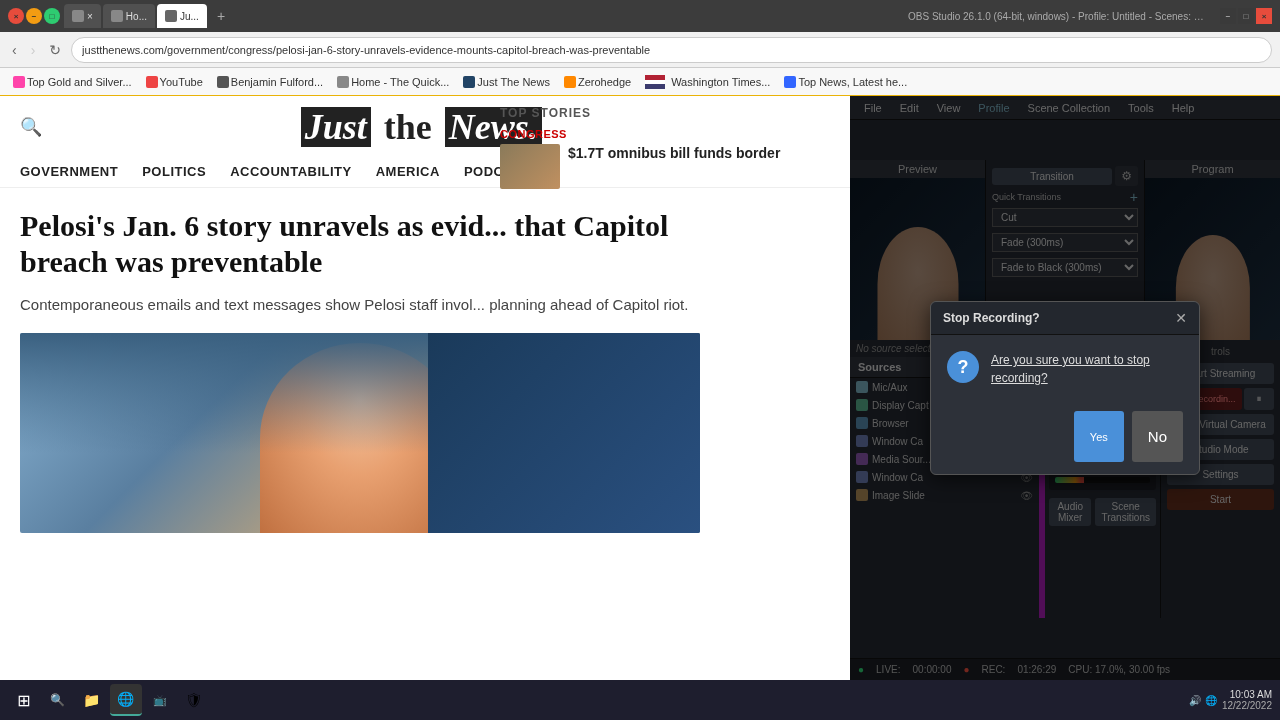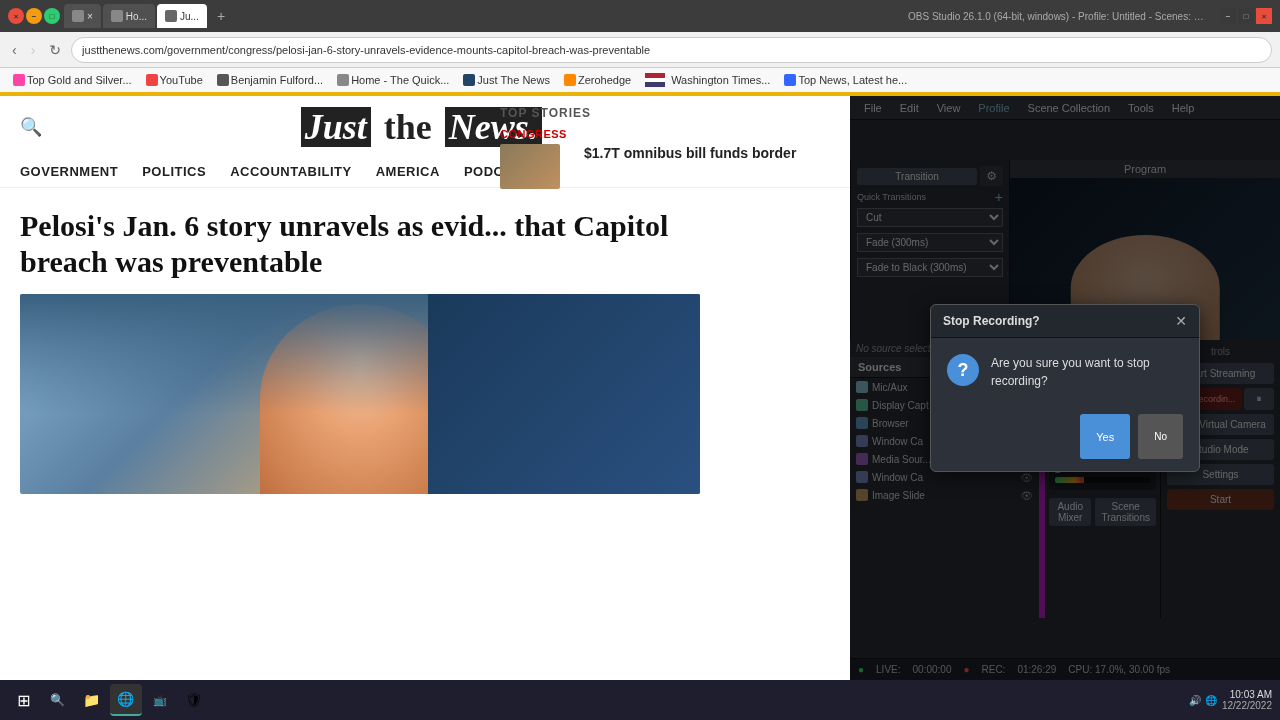--- a/index.html
+++ b/index.html
@@ -68,21 +68,21 @@
       background: #fff;
       color: #333;
     }
     .bookmarks-bar {
       background: #f8f8f8;
       height: 28px;
       display: flex;
       align-items: center;
       padding: 0 8px;
       gap: 4px;
-      border-bottom: 4px solid #eab308;
+      border-bottom: 1px solid #eab308;
       flex-shrink: 0;
       font-size: 11px;
       overflow: hidden;
     }
     .bookmark-item {
       display: flex;
       align-items: center;
       gap: 2px;
       padding: 2px 5px;
       border-radius: 3px;
@@ -448,21 +448,21 @@
       border-radius: 50%;
       background: #4a90d9;
       display: flex;
       align-items: center;
       justify-content: center;
       color: #fff;
       font-size: 18px;
       font-weight: bold;
       flex-shrink: 0;
     }
-    .obs-dialog-text { font-size: 12px; color: #ddd; line-height: 1.5; }
+    .obs-dialog-text { font-size: 12px; color: #ddd; line-height: 1.5; text-decoration: underline; }
     .obs-dialog-footer {
       padding: 8px 16px 12px;
       display: flex;
       gap: 8px;
       justify-content: flex-end;
     }
     .obs-dialog-yes {
       background: #4a90d9;
       border: none;
       color: #fff;
@@ -471,21 +471,21 @@
       cursor: pointer;
       font-size: 11px;
     }
     .obs-dialog-no {
       background: #555;
       border: none;
       color: #fff;
       padding: 17px 16px;
       border-radius: 3px;
       cursor: pointer;
-      font-size: 10px;
+      font-size: 15px;
     }
 
     
     .taskbar {
       background: #1e1e2e;
       height: 40px;
       display: flex;
       align-items: center;
       padding: 0 8px;
       flex-shrink: 0;
@@ -574,21 +574,21 @@
     .story-tag {
       font-size: 11px;
       font-weight: bold;
       color: #c00;
       text-transform: uppercase;
       letter-spacing: 0.5px;
       margin-bottom: 4px;
     }
     .story-item {
       display: flex;
-      gap: 24px;
+      gap: 8px;
       margin-bottom: 8px;
     }
     .story-thumb {
       width: 60px;
       height: 45px;
       background: #8ab;
       flex-shrink: 0;
       border-radius: 2px;
     }
     .story-text {
@@ -684,20 +684,21 @@
         <a>GOVERNMENT</a>
         <a>POLITICS</a>
         <a>ACCOUNTABILITY</a>
         <a>AMERICA</a>
         <a>PODCASTS</a>
       </nav>
     </div>
 
     <div class="article-area">
       <h1 class="article-headline">Pelosi's Jan. 6 story unravels as evid... that Capitol breach was preventable</h1>
+      <p class="article-subhead">Contemporaneous emails and text messages show Pelosi staff invol... planning ahead of Capitol riot.</p>
       <div class="article-image">
         <div class="article-image-person"></div>
         <div style="position:absolute;top:0;left:0;right:0;height:60%;background:linear-gradient(180deg,#3a6080 0%,transparent 100%);"></div>
         <div style="position:absolute;top:0;right:0;bottom:0;width:40%;background:linear-gradient(135deg,#1a3a5a 0%,#2a5080 100%);"></div>
       </div>
     </div>
 
     <div class="top-stories">
       <div class="top-stories-title">TOP STORIES</div>
       <div class="story-tag">CONGRESS</div>
@@ -716,20 +717,28 @@
       <div class="obs-menu-item">View</div>
       <div class="obs-menu-item" style="color:#7ab;">Profile</div>
       <div class="obs-menu-item">Scene Collection</div>
       <div class="obs-menu-item">Tools</div>
       <div class="obs-menu-item">Help</div>
     </div>
 
     <div class="obs-main" style="flex:1;display:flex;flex-direction:column;">
 
       <div class="obs-top-row">
+        <div class="obs-preview-block">
+          <div class="obs-label-bar">Preview</div>
+          <div class="obs-preview-content">
+            <div style="width:100%;height:100%;background:linear-gradient(135deg,#0a1520 0%,#1a2a3a 100%);position:relative;">
+              <div style="position:absolute;bottom:0;left:50%;transform:translateX(-50%);width:60%;height:70%;background:radial-gradient(ellipse at 50% 40%,#f5c5a0,#d09060);border-radius:50% 50% 0 0;opacity:0.7;"></div>
+            </div>
+          </div>
+        </div>
 
         <div style="width:160px;background:#23272e;display:flex;flex-direction:column;padding:6px;gap:3px;border-left:1px solid #111;border-right:1px solid #111;">
           <div style="display:flex;align-items:center;gap:3px;">
             <button class="obs-transition-btn" style="font-size:10px;">Transition</button>
             <button class="obs-gear-btn">⚙</button>
           </div>
           <div style="display:flex;align-items:center;justify-content:space-between;">
             <span style="font-size:9px;color:#aaa;">Quick Transitions</span>
             <button class="obs-plus-btn">+</button>
           </div>

